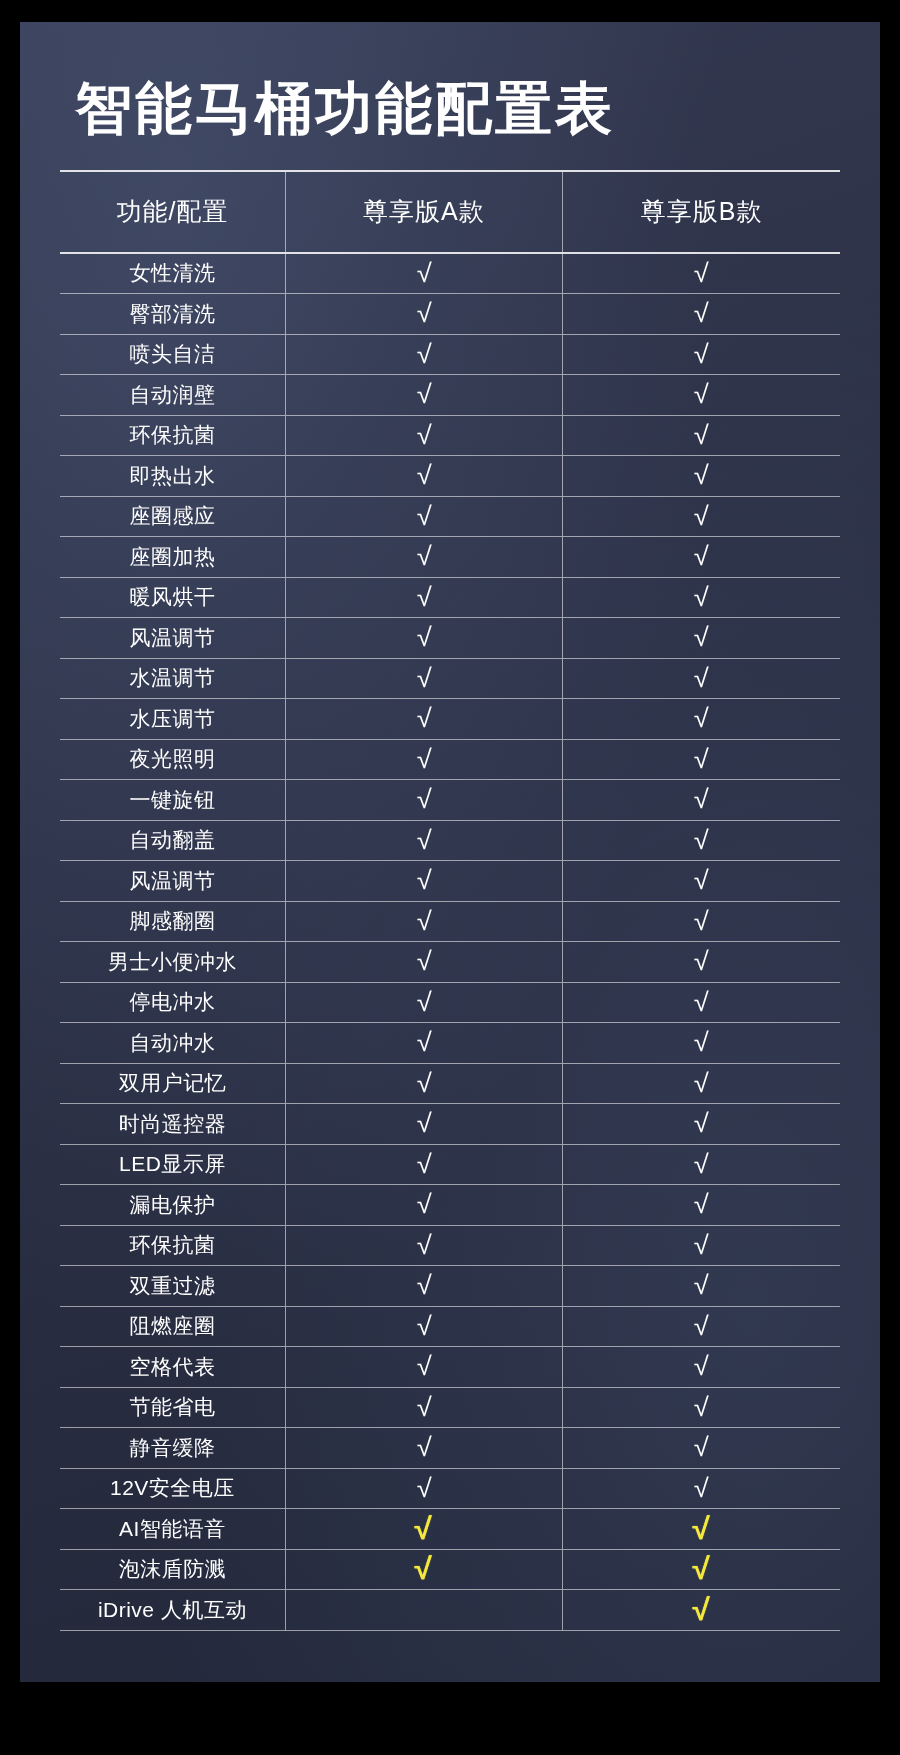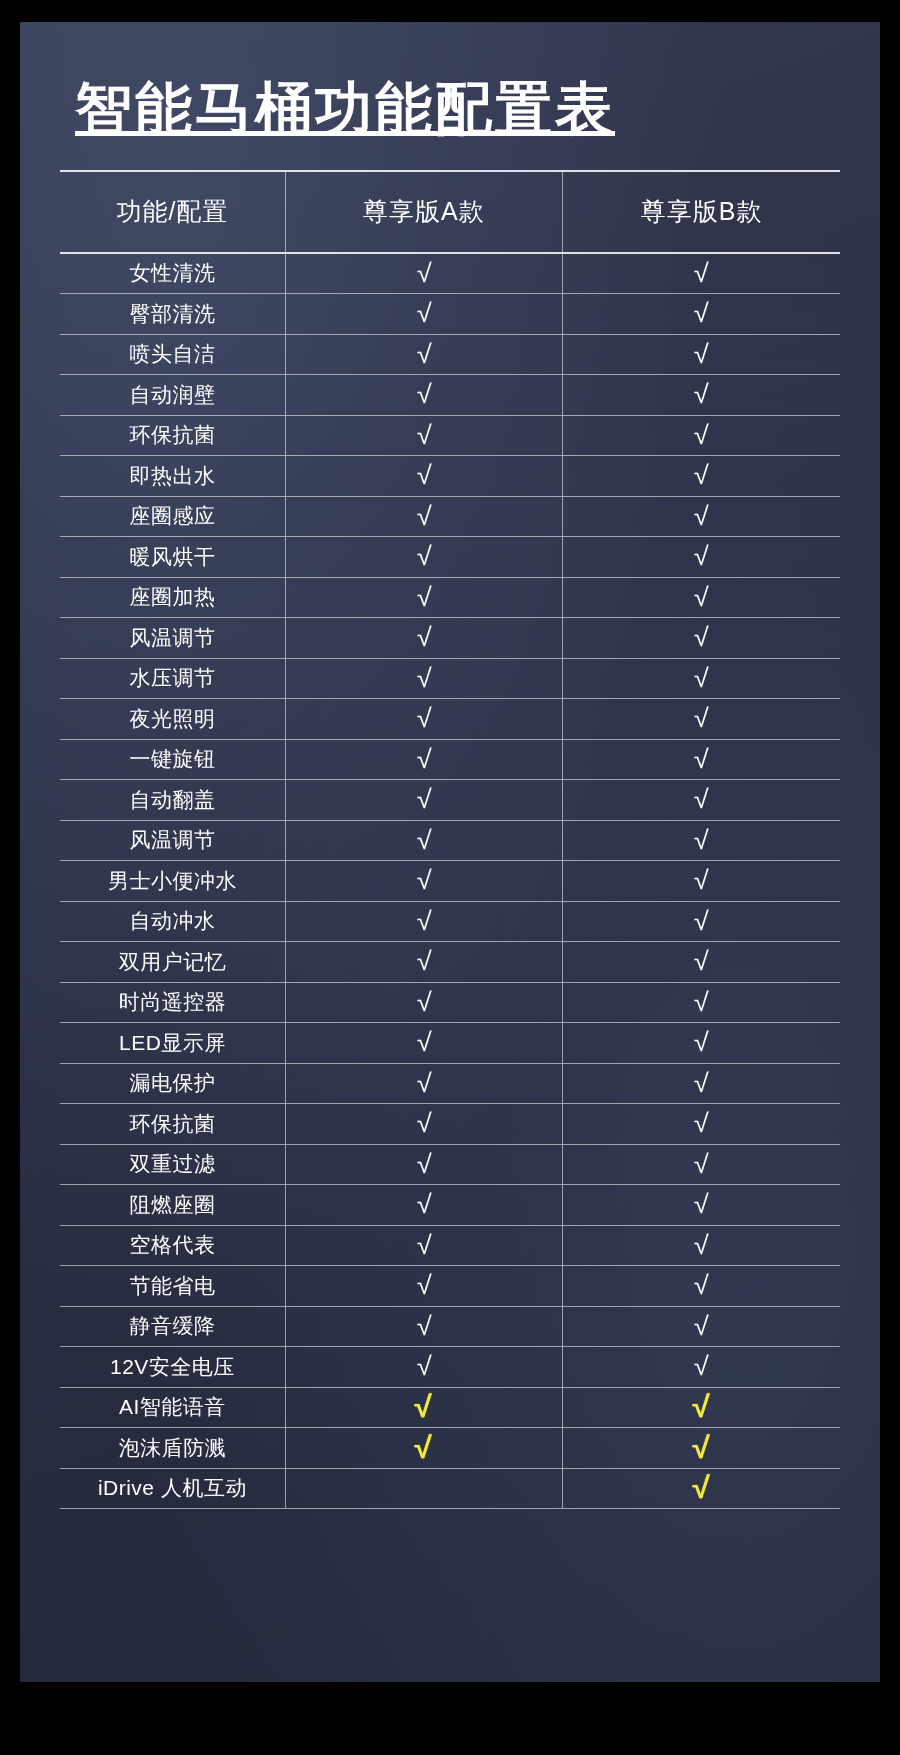--- a/index.html
+++ b/index.html
@@ -37,21 +37,20 @@
   }
   .title {
     color: #ffffff;
     font-size: 57px;
     font-weight: bold;
     letter-spacing: 3px;
     text-align: left;
     padding: 55px 0 30px 15px;
     line-height: 1.1;
     white-space: nowrap;
-    text-decoration: underline;
   }
   table.spec {
     width: 100%;
     border-collapse: collapse;
     table-layout: fixed;
   }
   table.spec col.c0 { width: 225px; }
   table.spec col.c1 { width: 277px; }
   table.spec col.c2 { width: 277px; }
 
@@ -164,35 +163,40 @@
             <td class="feature">即热出水</td>
             <td class="mark"><span class="check">√</span></td>
             <td class="mark"><span class="check">√</span></td>
           </tr>
           <tr>
             <td class="feature">座圈感应</td>
             <td class="mark"><span class="check">√</span></td>
             <td class="mark"><span class="check">√</span></td>
           </tr>
           <tr>
+            <td class="feature">座圈加热</td>
+            <td class="mark"><span class="check">√</span></td>
+            <td class="mark"><span class="check">√</span></td>
+          </tr>
+          <tr>
             <td class="feature">暖风烘干</td>
             <td class="mark"><span class="check">√</span></td>
             <td class="mark"><span class="check">√</span></td>
           </tr>
           <tr>
-            <td class="feature">座圈加热</td>
-            <td class="mark"><span class="check">√</span></td>
-            <td class="mark"><span class="check">√</span></td>
-          </tr>
-          <tr>
             <td class="feature">风温调节</td>
             <td class="mark"><span class="check">√</span></td>
             <td class="mark"><span class="check">√</span></td>
           </tr>
           <tr>
+            <td class="feature">水温调节</td>
+            <td class="mark"><span class="check">√</span></td>
+            <td class="mark"><span class="check">√</span></td>
+          </tr>
+          <tr>
             <td class="feature">水压调节</td>
             <td class="mark"><span class="check">√</span></td>
             <td class="mark"><span class="check">√</span></td>
           </tr>
           <tr>
             <td class="feature">夜光照明</td>
             <td class="mark"><span class="check">√</span></td>
             <td class="mark"><span class="check">√</span></td>
           </tr>
           <tr>
@@ -204,21 +208,31 @@
             <td class="feature">自动翻盖</td>
             <td class="mark"><span class="check">√</span></td>
             <td class="mark"><span class="check">√</span></td>
           </tr>
           <tr>
             <td class="feature">风温调节</td>
             <td class="mark"><span class="check">√</span></td>
             <td class="mark"><span class="check">√</span></td>
           </tr>
           <tr>
+            <td class="feature">脚感翻圈</td>
+            <td class="mark"><span class="check">√</span></td>
+            <td class="mark"><span class="check">√</span></td>
+          </tr>
+          <tr>
             <td class="feature">男士小便冲水</td>
+            <td class="mark"><span class="check">√</span></td>
+            <td class="mark"><span class="check">√</span></td>
+          </tr>
+          <tr>
+            <td class="feature">停电冲水</td>
             <td class="mark"><span class="check">√</span></td>
             <td class="mark"><span class="check">√</span></td>
           </tr>
           <tr>
             <td class="feature">自动冲水</td>
             <td class="mark"><span class="check">√</span></td>
             <td class="mark"><span class="check">√</span></td>
           </tr>
           <tr>
             <td class="feature">双用户记忆</td>

